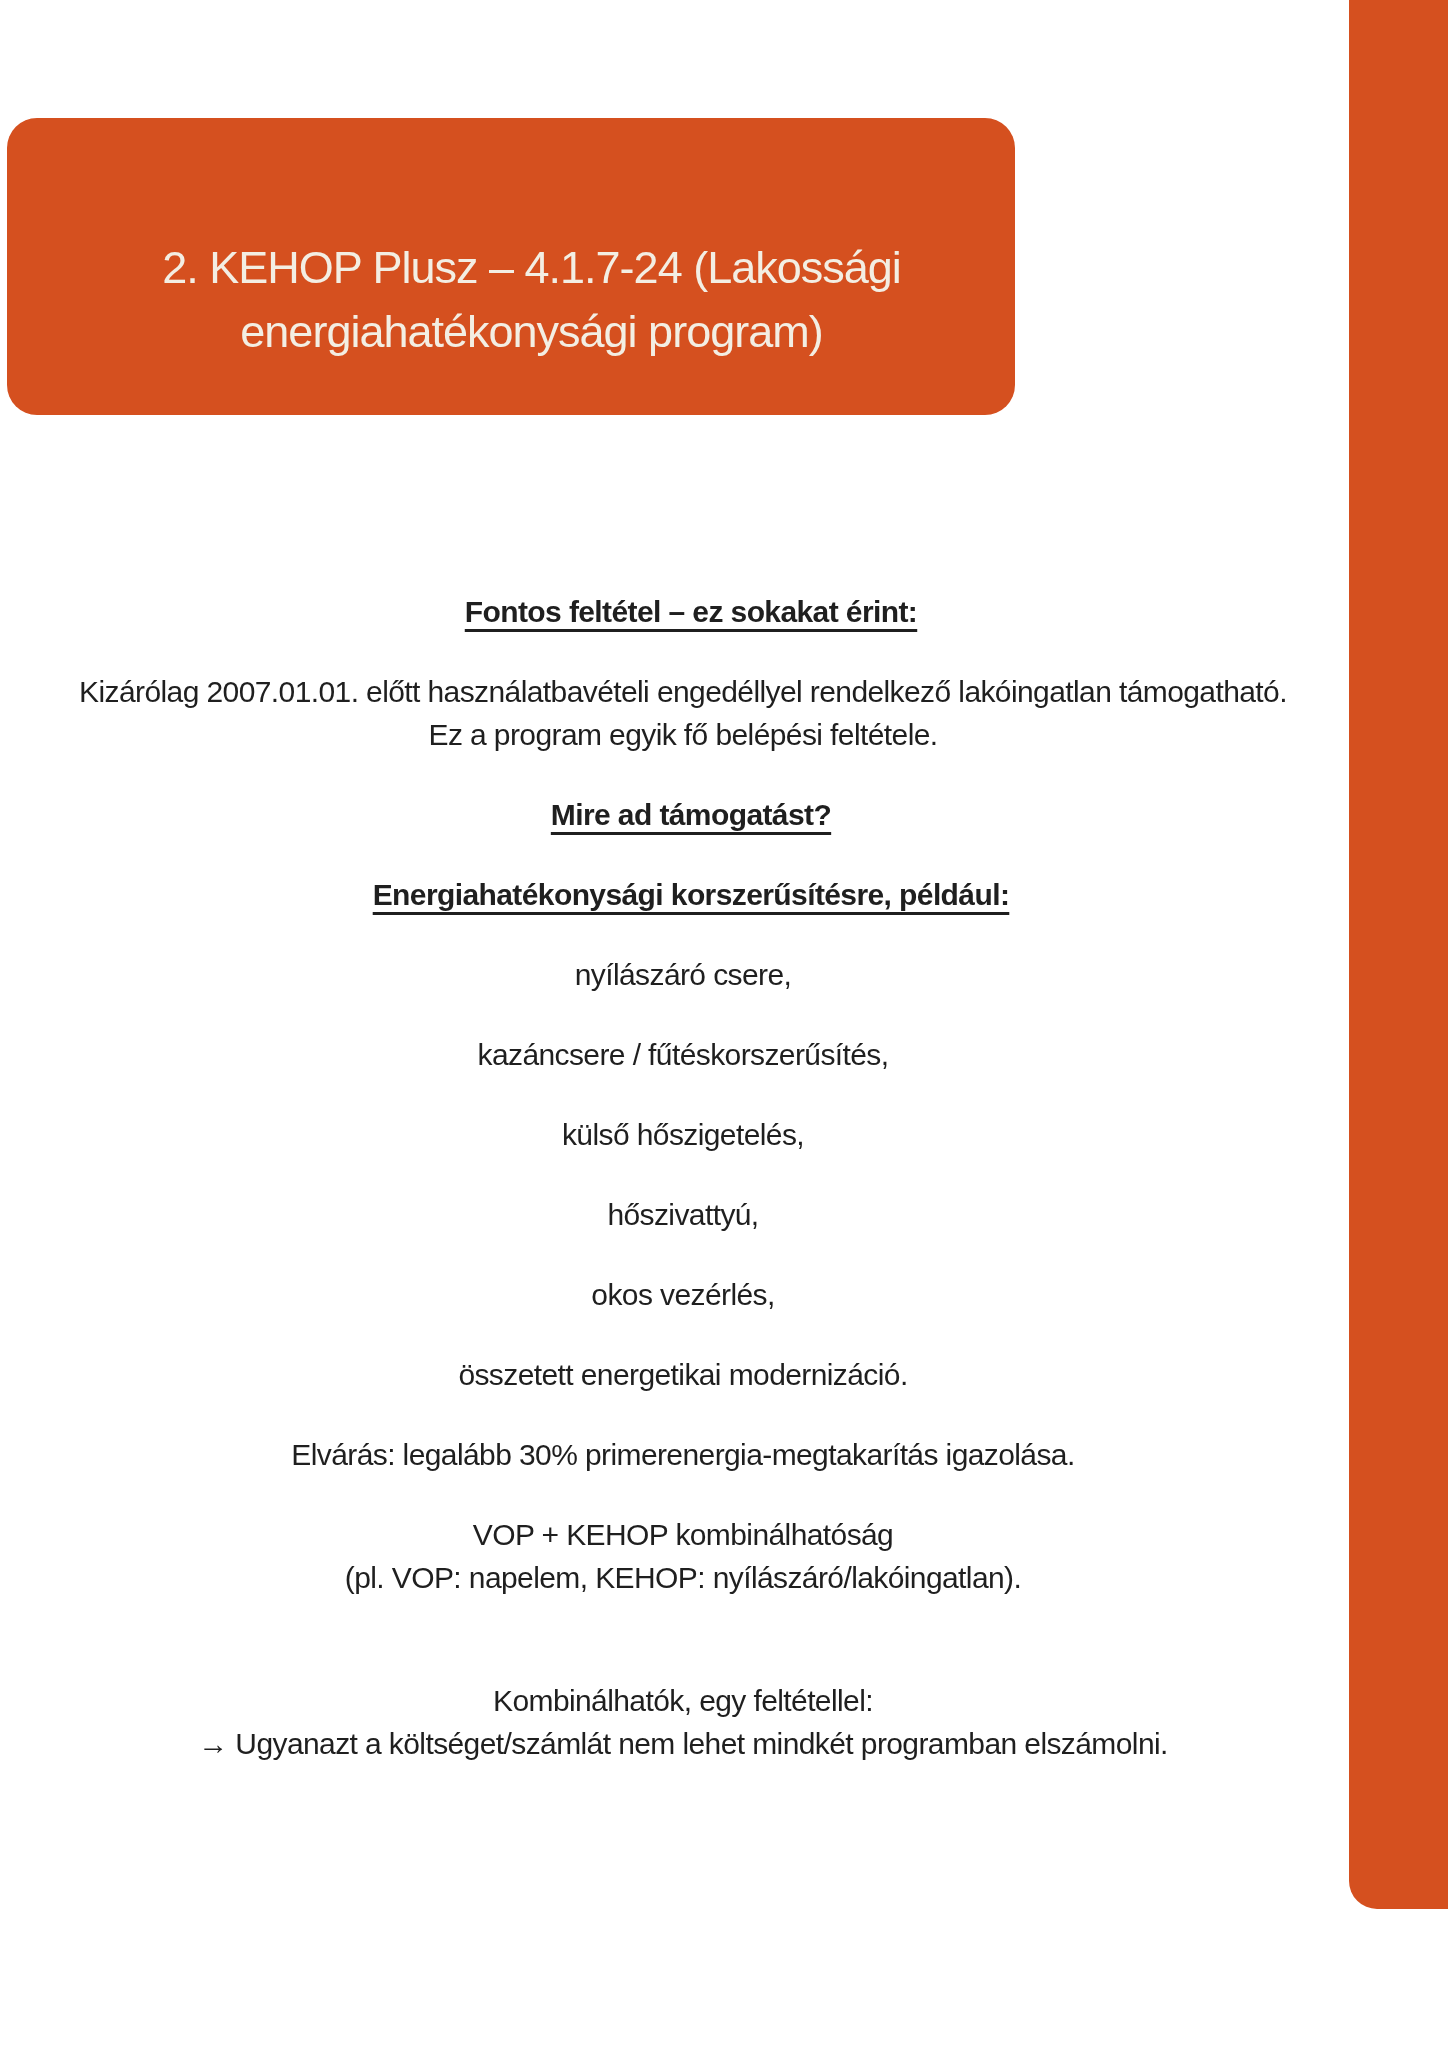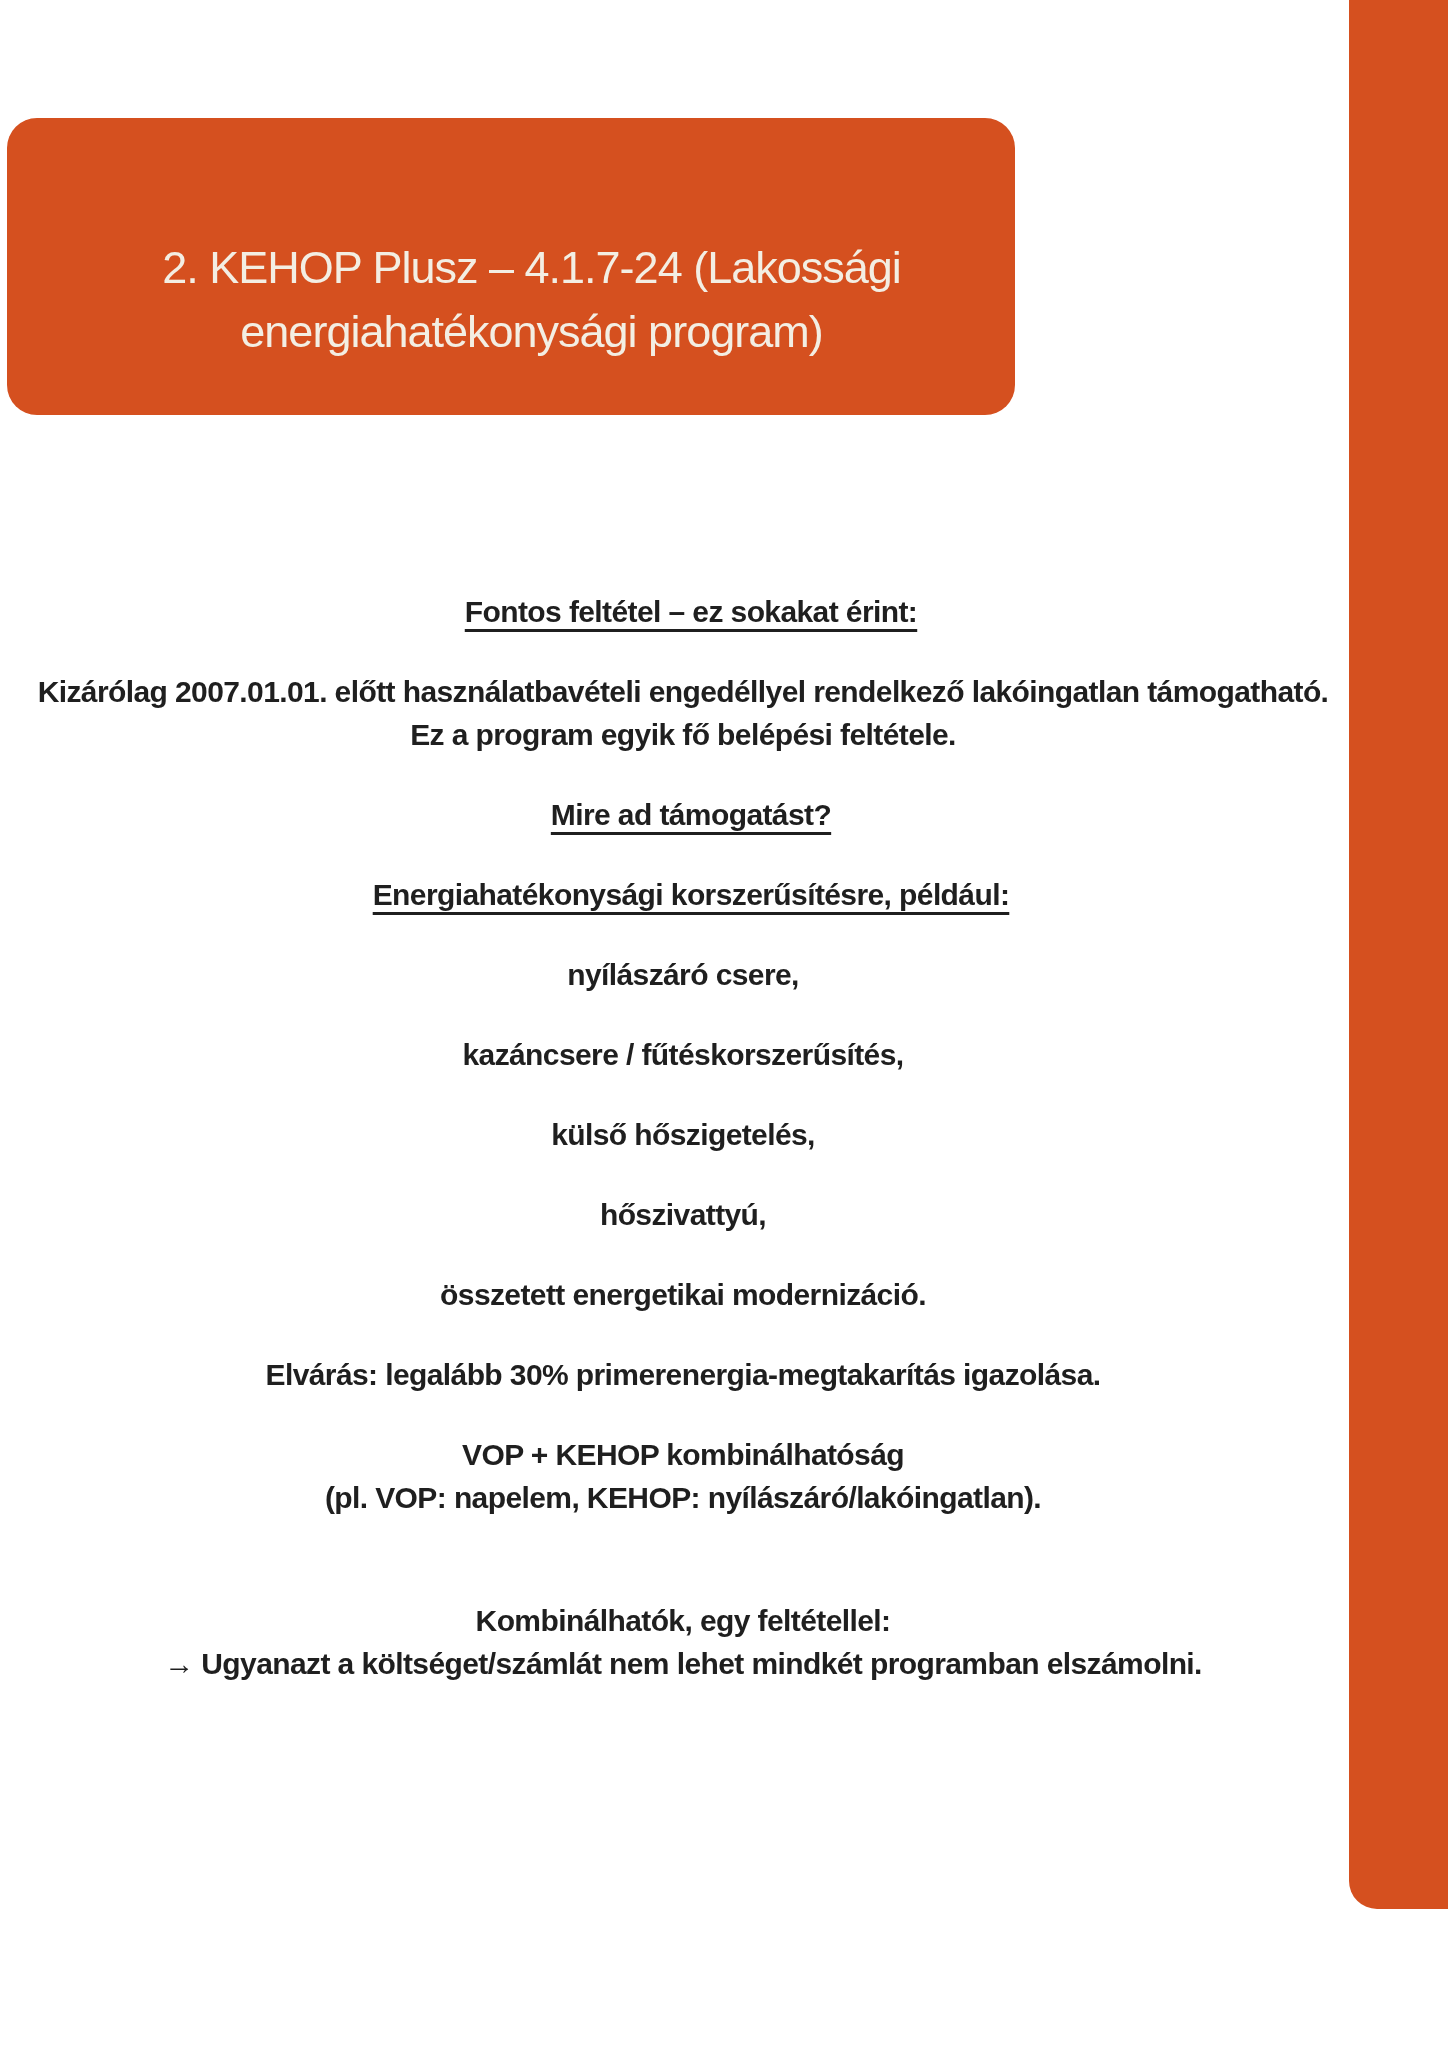--- a/index.html
+++ b/index.html
@@ -56,21 +56,20 @@
     width: 1366px;
     text-align: center;
     color: #1f1f1f;
     font-size: 30px;
     line-height: 43px;
     letter-spacing: -0.6px;
   }
   .content p {
     margin: 0 0 37px 0;
     white-space: nowrap;
-    font-weight: bold;
   }
   .content .h {
     font-weight: 700;
     text-decoration: underline;
     text-decoration-thickness: 3px;
     text-underline-offset: 7px;
     padding-left: 16px;
   }
 </style>
 </head>
@@ -94,20 +93,21 @@
   </p>
 
   <p class="h">Mire ad támogatást?</p>
 
   <p class="h">Energiahatékonysági korszerűsítésre, például:</p>
 
   <p>nyílászáró csere,</p>
   <p>kazáncsere / fűtéskorszerűsítés,</p>
   <p>külső hőszigetelés,</p>
   <p>hőszivattyú,</p>
+  <p>okos vezérlés,</p>
   <p>összetett energetikai modernizáció.</p>
 
   <p>Elvárás: legalább 30% primerenergia-megtakarítás igazolása.</p>
 
   <p>
     <span>VOP + KEHOP kombinálhatóság</span><br>
     <span>(pl. VOP: napelem, KEHOP: nyílászáró/lakóingatlan).</span>
   </p>
 
   <p>

